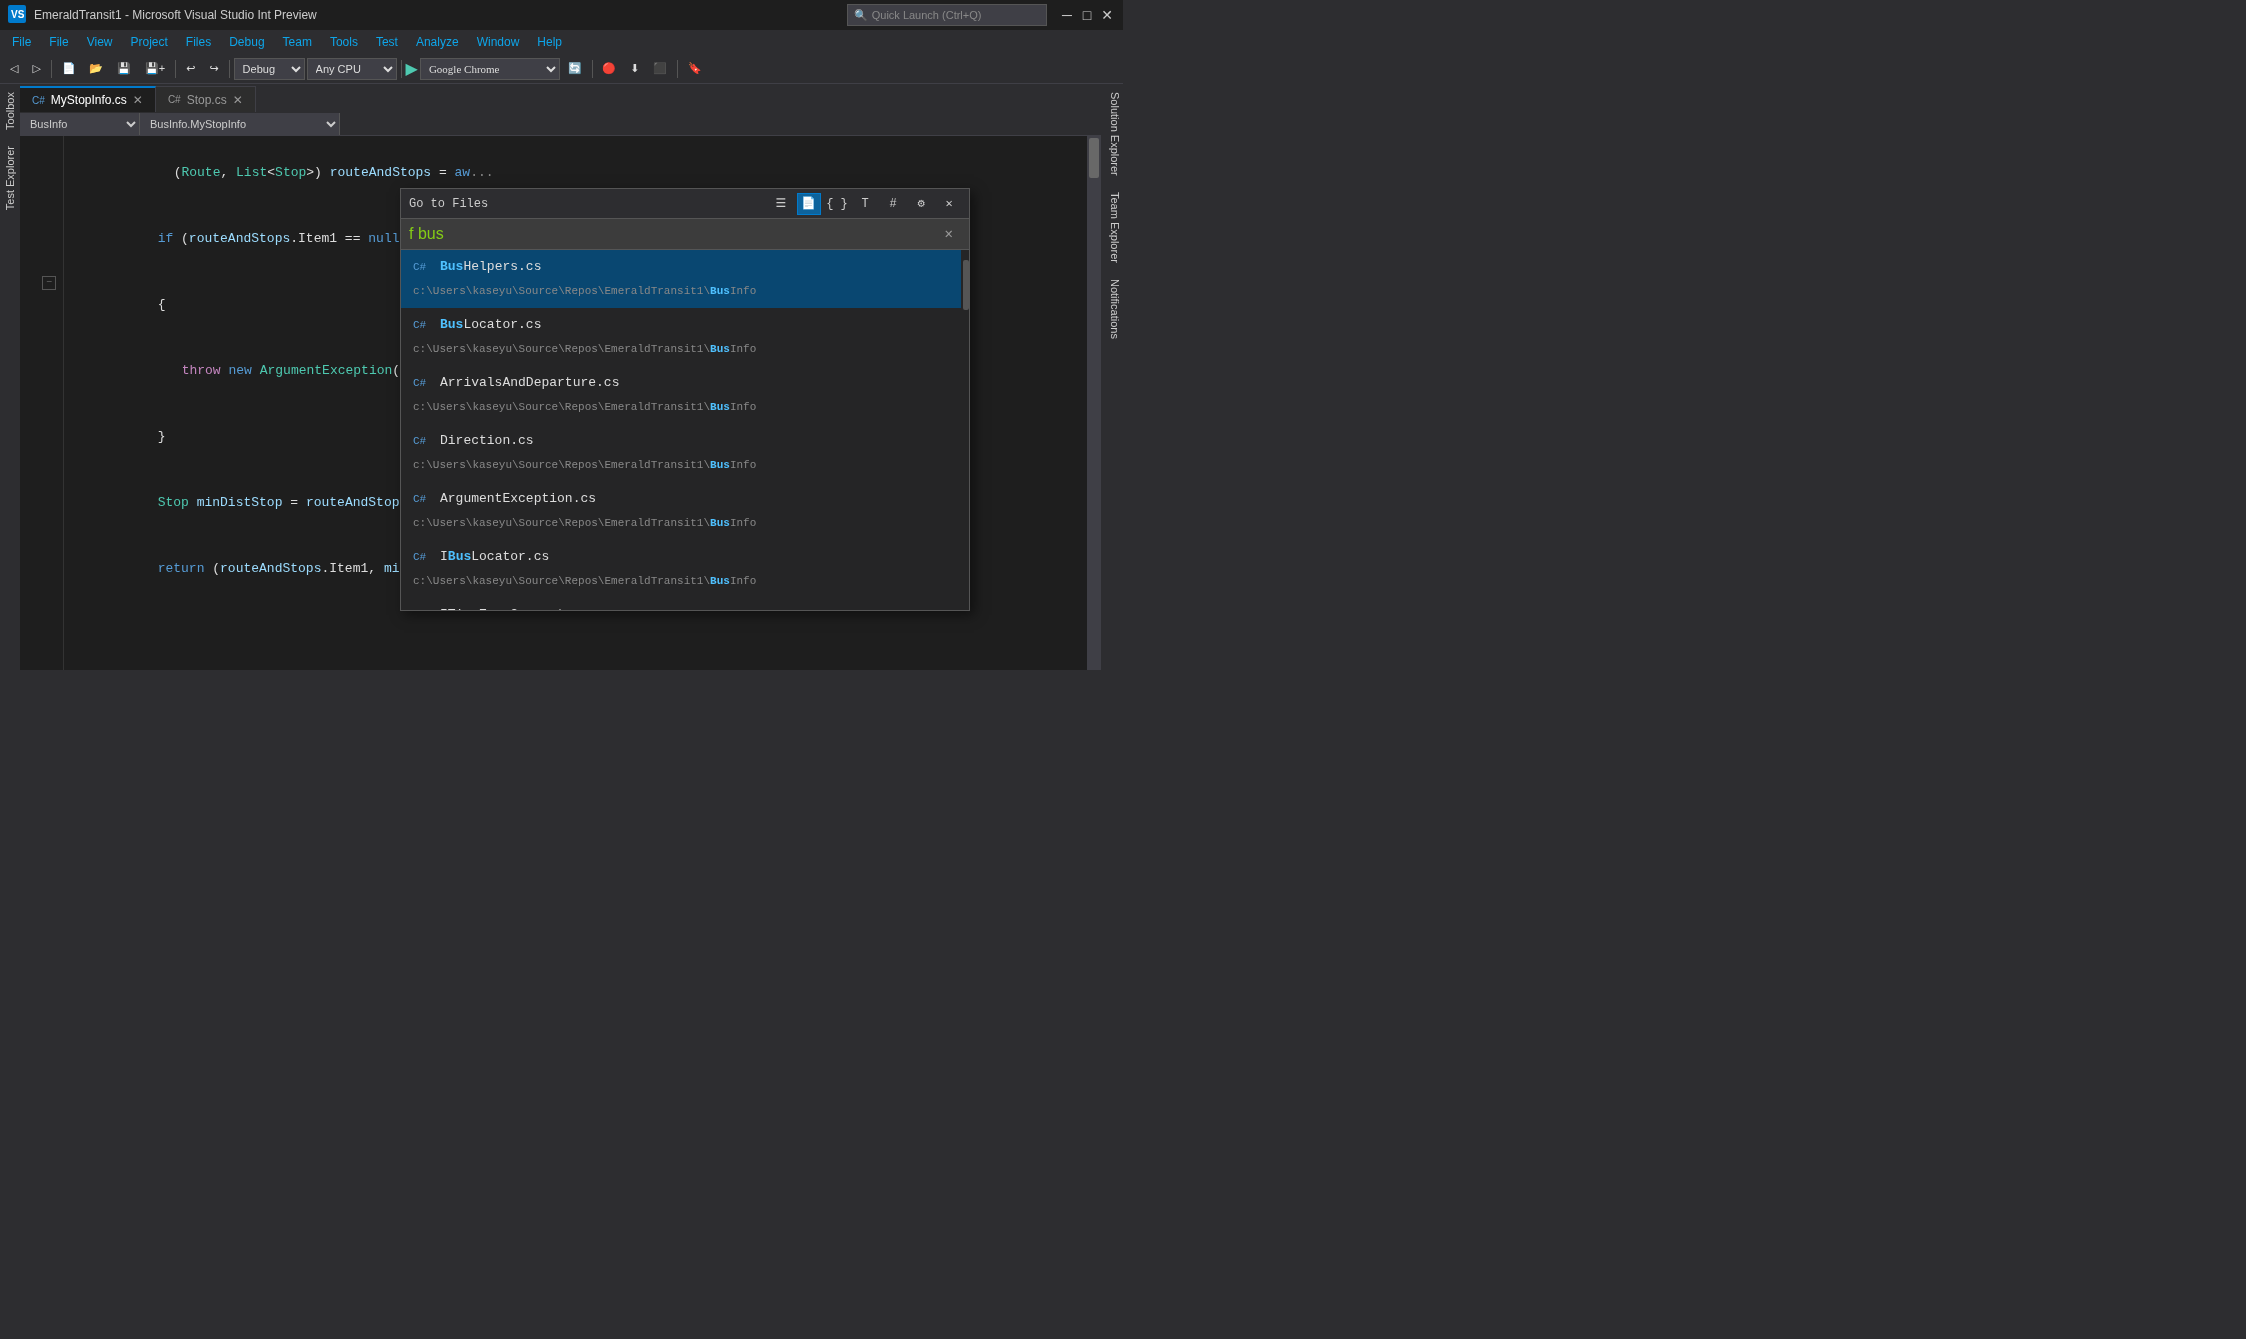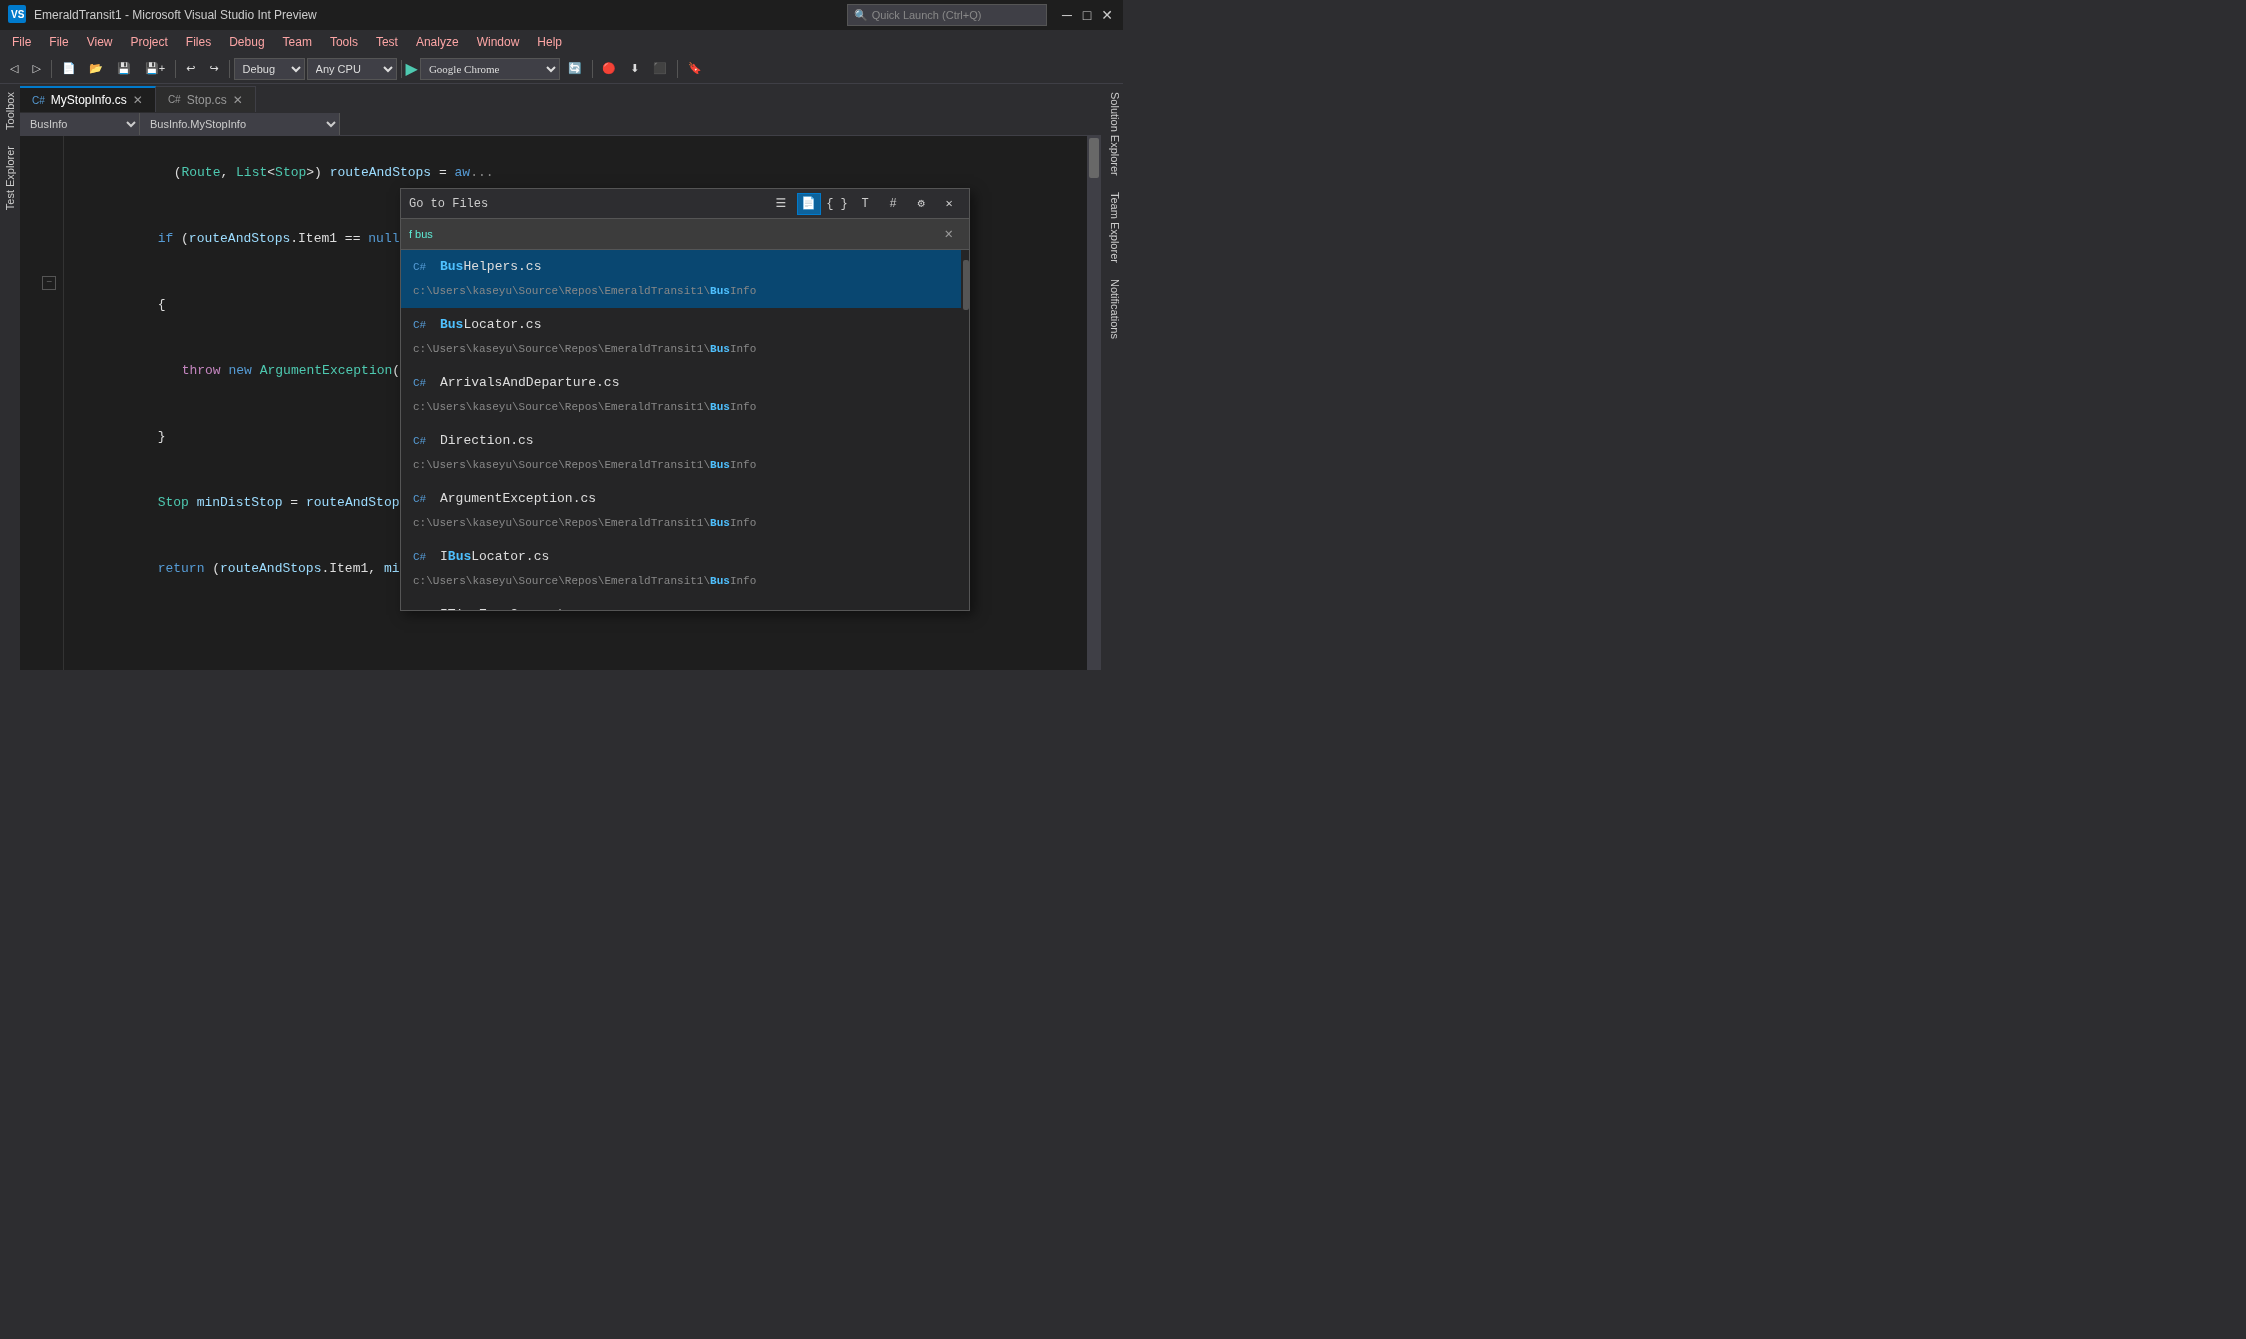--- a/index.html
+++ b/index.html
@@ -48,21 +48,21 @@
     .menu-bar {
       height: 24px;
       background: #2d2d30;
       display: flex;
       align-items: center;
       padding: 0 4px;
       gap: 2px;
     }
     .menu-item {
       padding: 2px 8px;
-      color: #fca5a5;
+      color: #0ea5e9;
       font-size: 12px;
       cursor: pointer;
     }
 
     
     .toolbar {
       height: 30px;
       background: #2d2d30;
       display: flex;
       align-items: center;
@@ -374,22 +374,22 @@
       display: flex;
       align-items: center;
       padding: 4px 8px;
       background: #3c3c3c;
       border-bottom: 1px solid #555;
     }
     .goto-input {
       flex: 1;
       background: transparent;
       border: none;
-      color: #5eead4;
-      font-size: 11px;
+      color: #84cc16;
+      font-size: 16px;
       outline: none;
     }
     .goto-clear { color: #999; cursor: pointer; font-size: 14px; }
     .goto-list { max-height: 360px; overflow-y: auto; }
     .goto-item {
       padding: 6px 12px;
       cursor: pointer;
       display: flex;
       flex-direction: column;
       gap: 2px;

